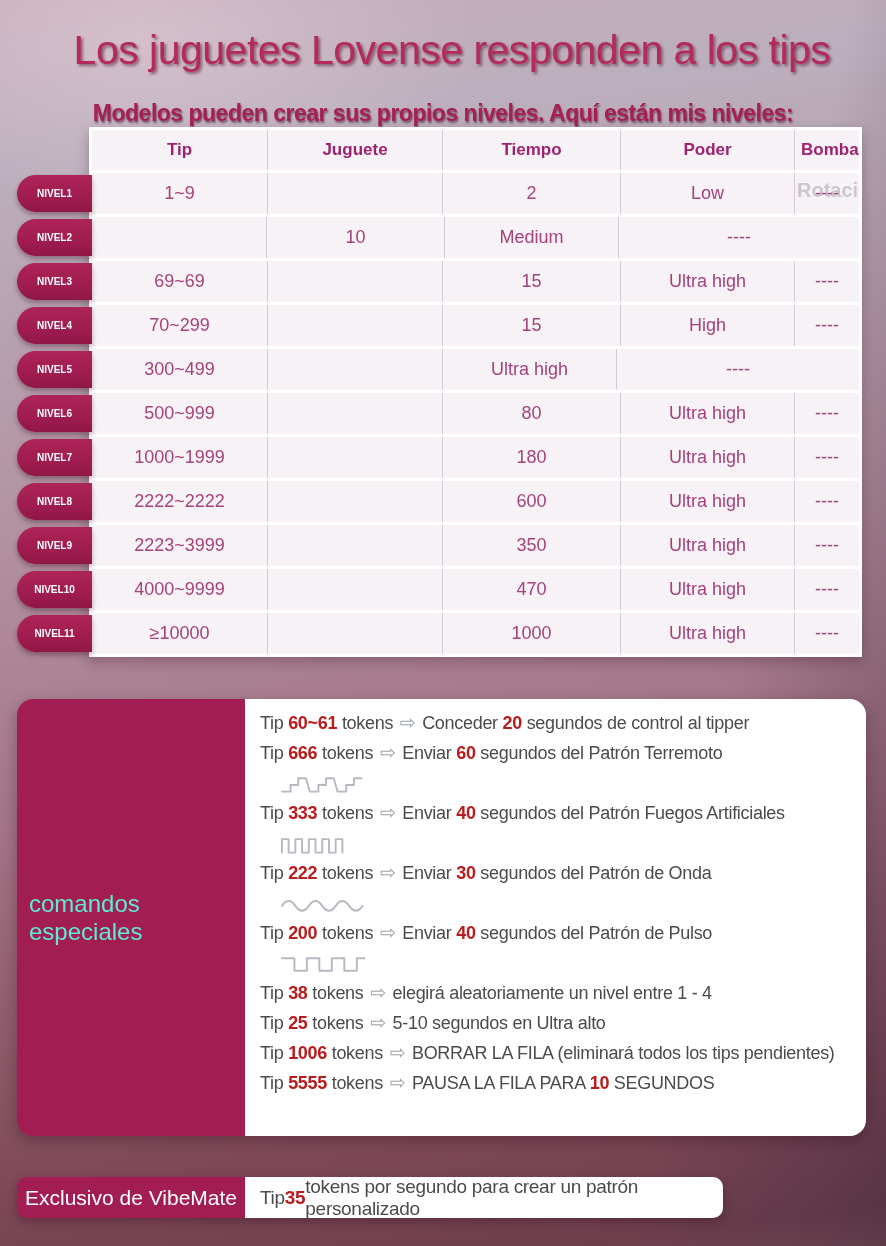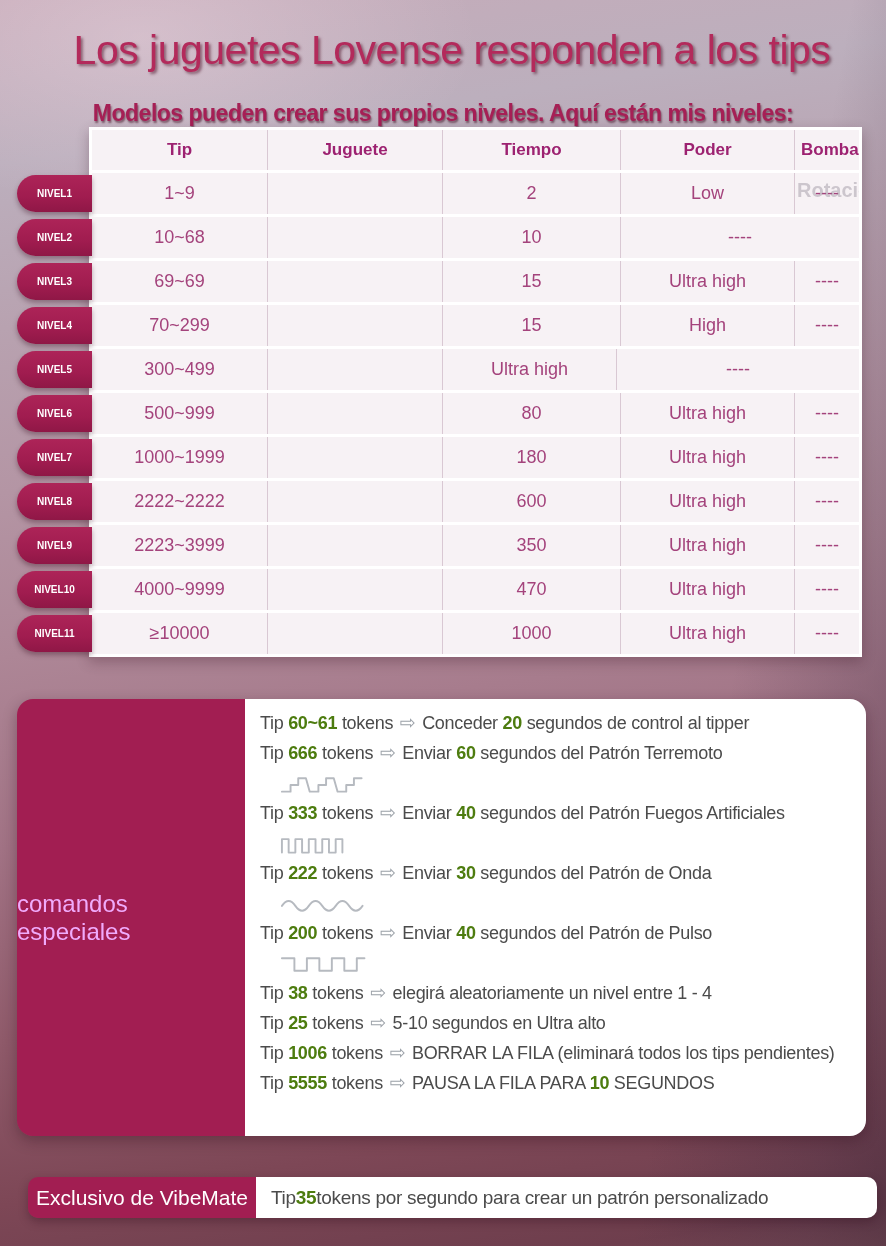--- a/index.html
+++ b/index.html
@@ -53,35 +53,34 @@
   }
   
   .cmdbox{
     position:absolute;left:17px;top:699px;width:849px;height:437px;
     display:flex;border-radius:16px;overflow:hidden;
     box-shadow:0 5px 14px rgba(50,15,30,0.35);
   }
   .cmdlabelblock{
     width:228px;background:#a21e52;display:flex;align-items:center;justify-content:center;
   }
-  .cmdlabelblock span{color:#f0abfc;font-size:24px;font-weight:400;}
+  .cmdlabelblock span{color:#5eead4;font-size:24px;font-weight:400;padding-left:12px;}
   .cmdlines{
     flex:1;background:#ffffff;padding:9px 10px 8px 15px;box-sizing:border-box;
     font-size:18px;letter-spacing:-0.3px;color:#4b4b4b;
   }
   .cline{line-height:30px;}
-  .hl{color:#4d7c0f;font-weight:700;}
+  .hl{color:#b91c1c;font-weight:700;}
   .arrow{color:#9ba1a8;font-size:19px;padding:0 2px;}
   .pline{height:30px;display:flex;align-items:center;padding-left:20px;}
   
   .vibebox{
-    position:absolute;left:17px;top:1177px;width:849px;height:41px;
+    position:absolute;left:17px;top:1177px;width:706px;height:41px;
     display:flex;border-radius:10px;overflow:hidden;
     box-shadow:0 4px 10px rgba(50,15,30,0.35);
-    margin-left:11px;
   }
   .vibelabelblock{
     width:228px;background:#a21e52;display:flex;align-items:center;justify-content:center;
   }
   .vibelabelblock span{color:#ffffff;font-size:21px;}
   .vibetext{
     flex:1;background:#ffffff;display:flex;align-items:center;padding-left:15px;
     font-size:19px;letter-spacing:-0.3px;color:#4b4b4b;
   }
 </style>
@@ -115,28 +114,28 @@
           <div class="cell c3">
             <span>Low</span>
           </div>
           <div class="cell c4">
             <span class="ghost">Rotación</span>
             <span>----</span>
           </div>
         </div>
         <div class="trow tbody-row">
           <div class="pill">NIVEL2</div>
-          <div class="cell c0">
-            <span>10~68</span>
-          </div>
           <div class="cell c1">
             <span></span>
           </div>
           <div class="cell c2">
             <span>10</span>
+          </div>
+          <div class="cell c3">
+            <span>Medium</span>
           </div>
           <div class="cell c4">
             <span>----</span>
           </div>
         </div>
         <div class="trow tbody-row">
           <div class="pill">NIVEL3</div>
           <div class="cell c0">
             <span>69~69</span>
           </div>

